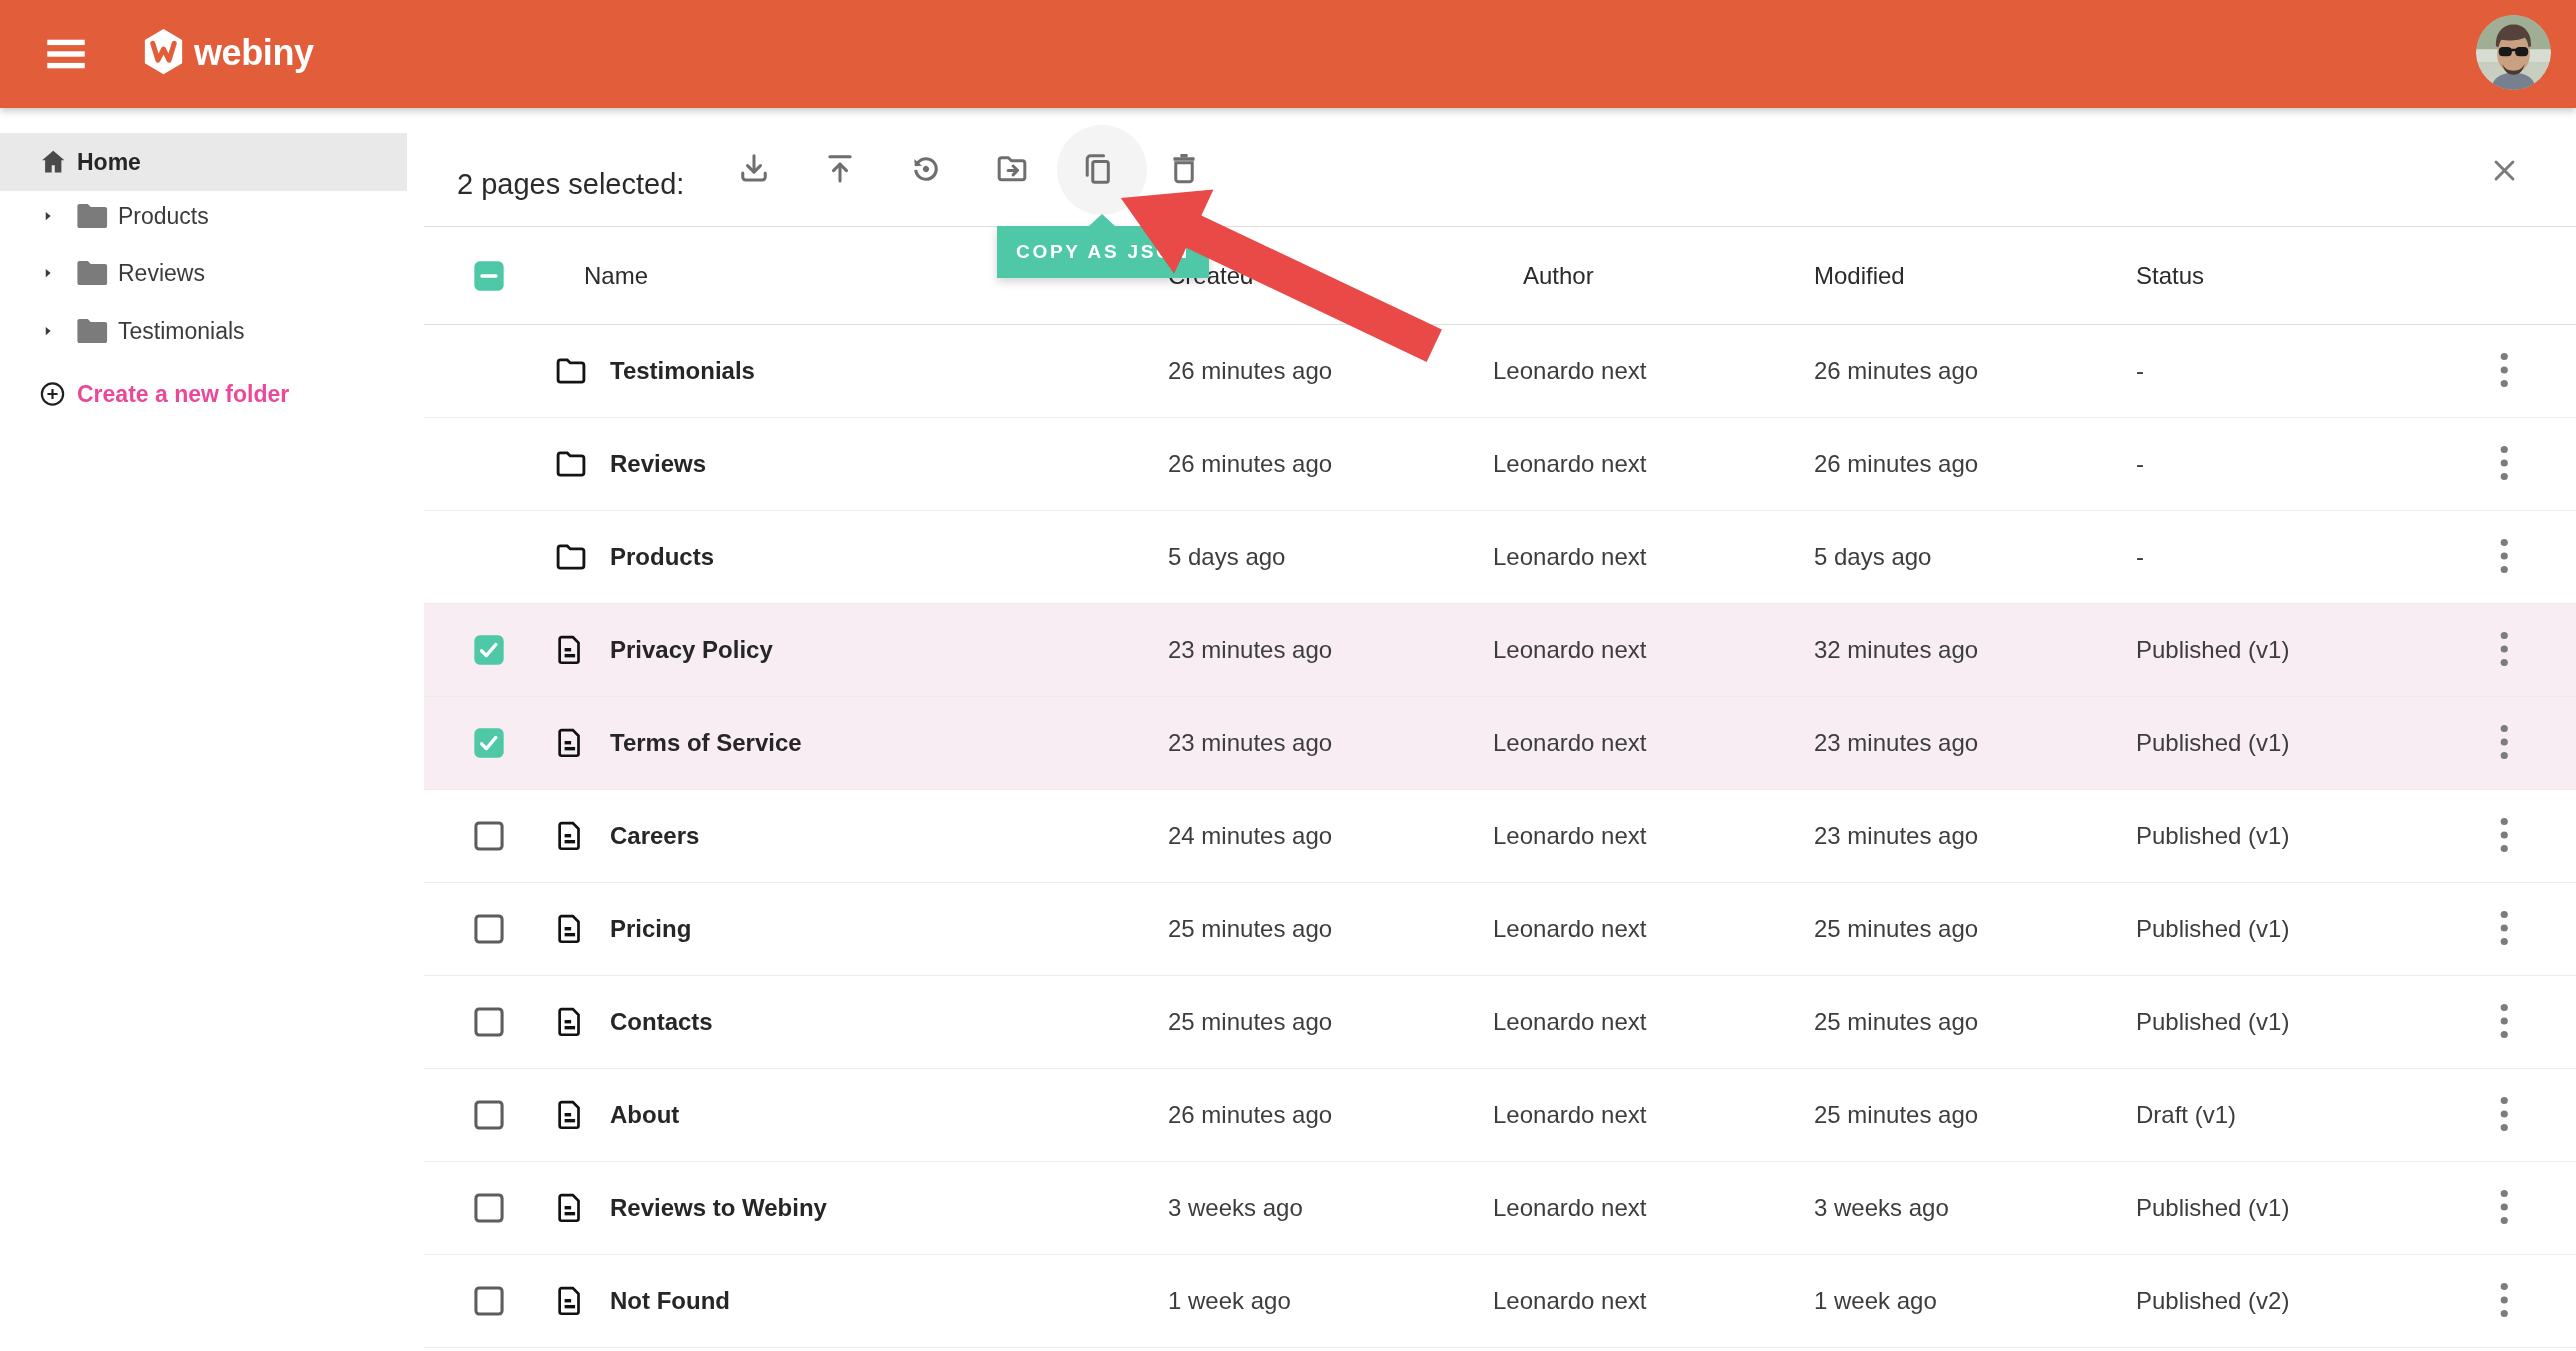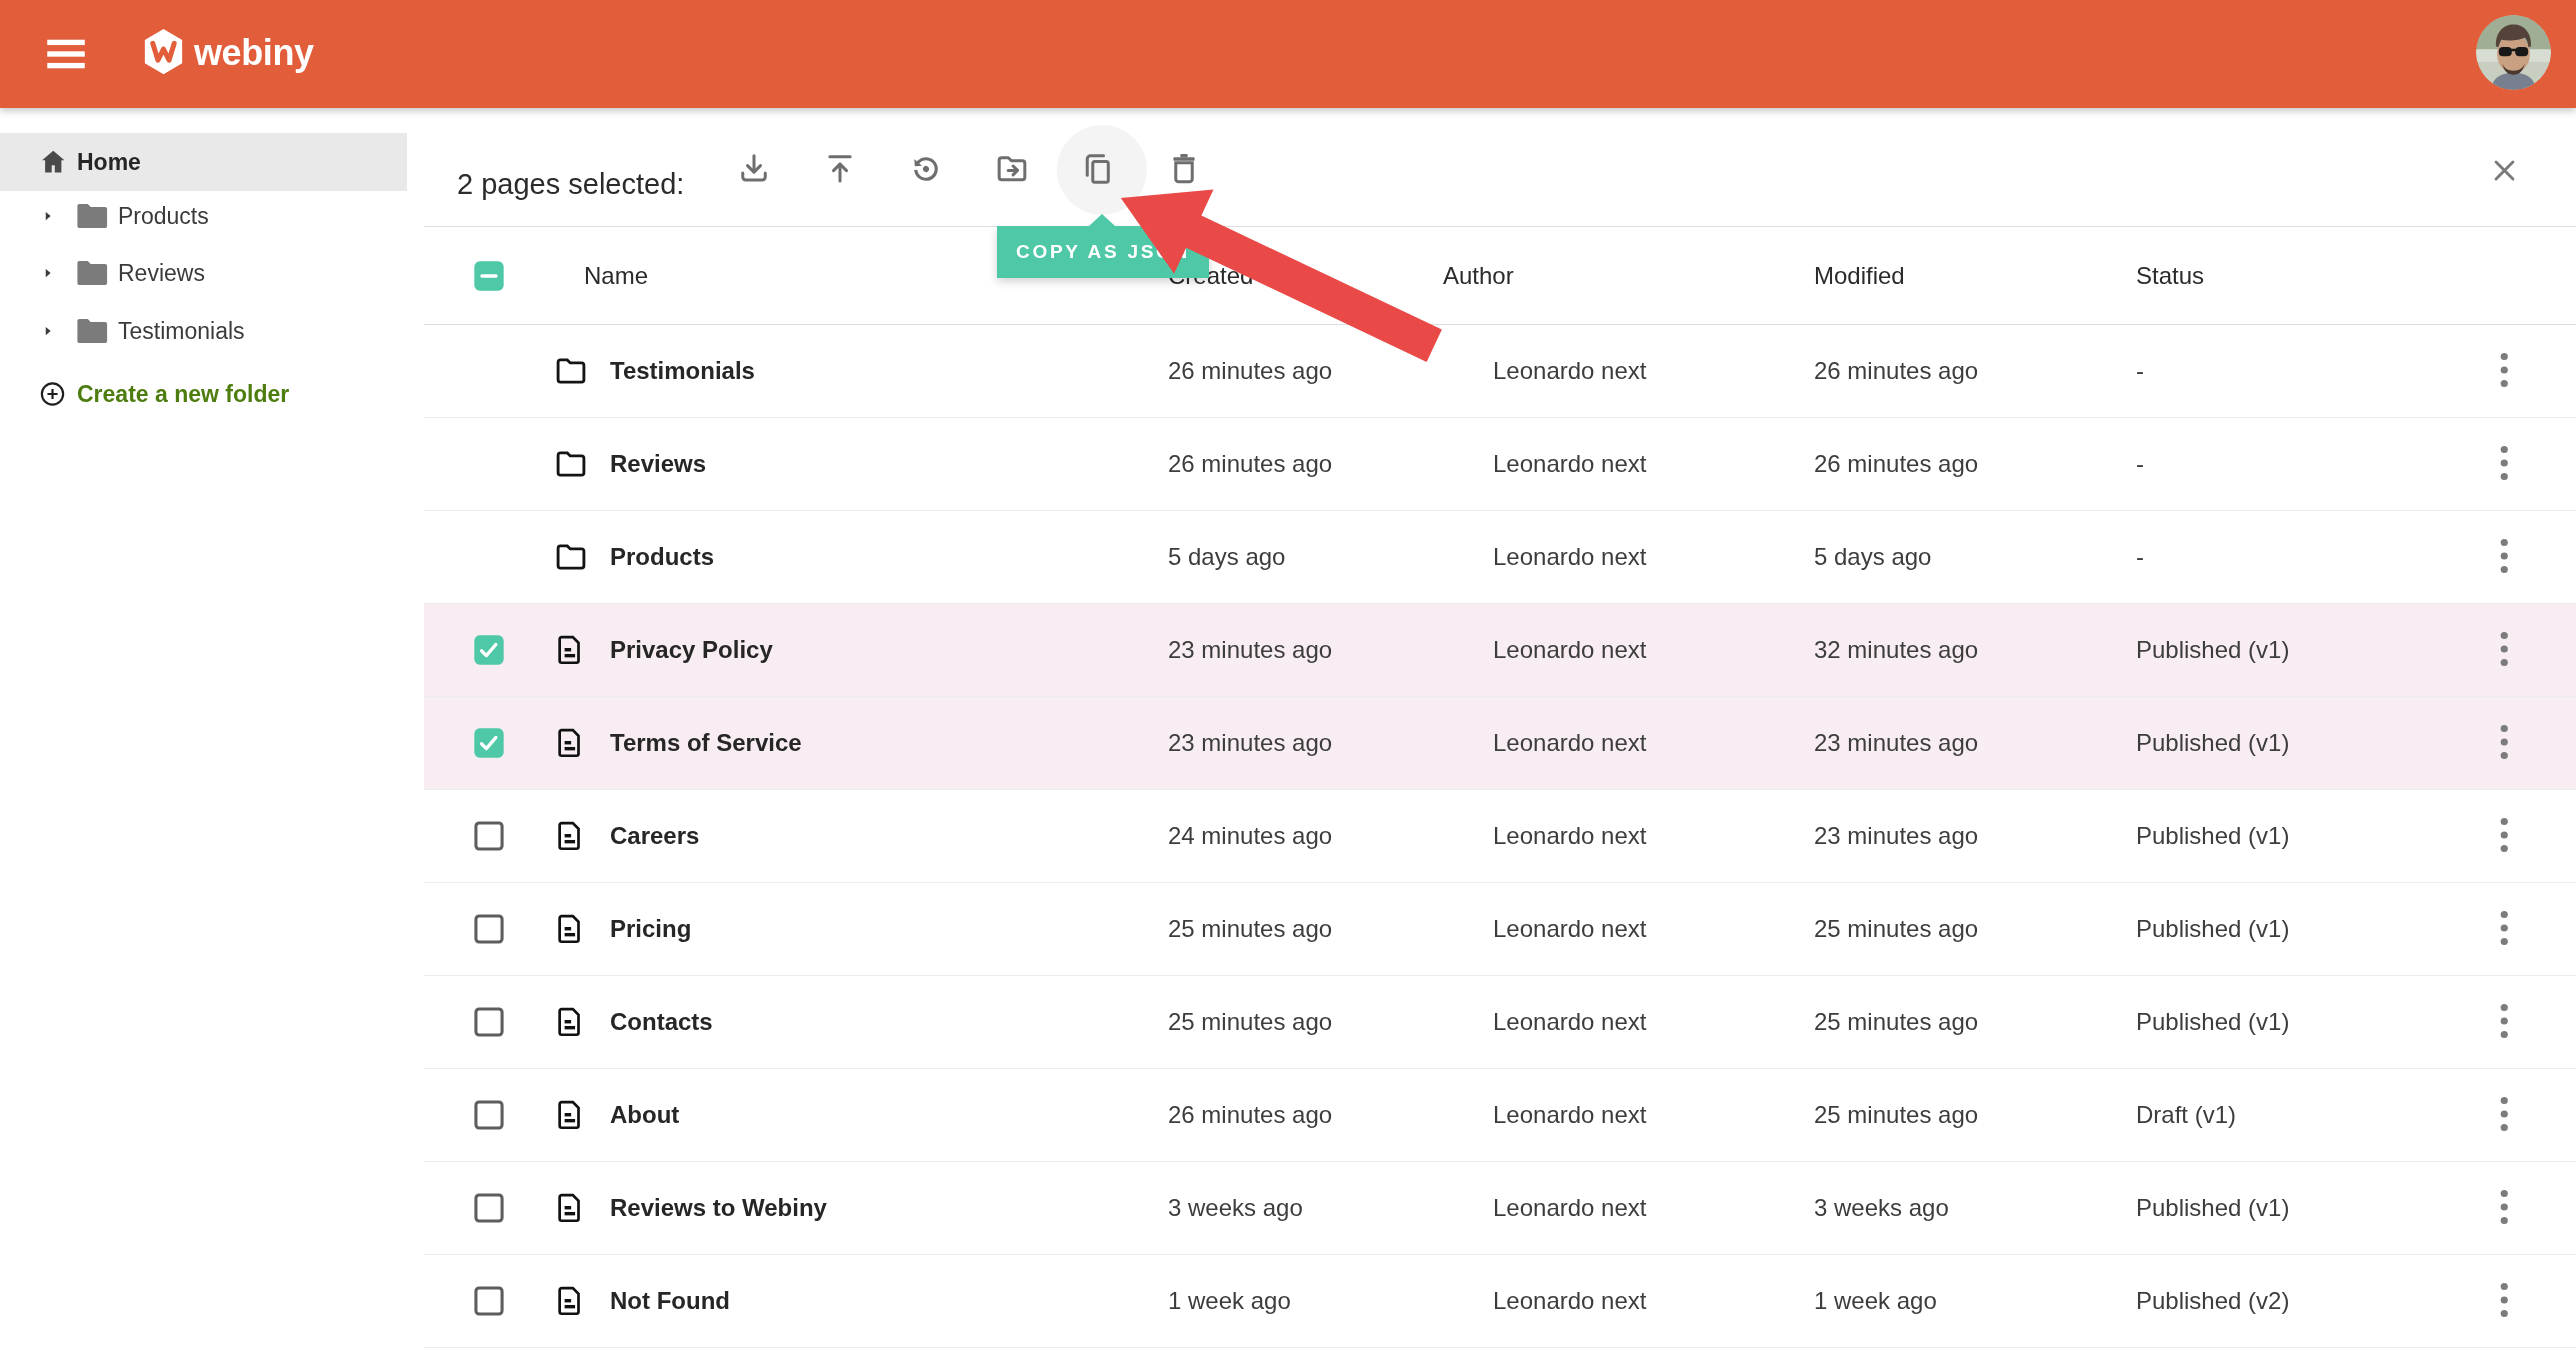--- a/index.html
+++ b/index.html
@@ -23,21 +23,21 @@
   .sidebar{position:absolute;left:0;top:108px;width:440px;height:1244px;background:#fff;border-right:1.8px solid var(--line);}
   .side-home{position:absolute;left:0;top:25px;width:407px;height:58px;background:#e9e9e9;cursor:pointer;}
   .side-home .hicon{position:absolute;left:38px;top:50%;transform:translateY(-50%);width:30.5px;height:30.5px;}
   .side-home .hlabel{position:absolute;left:77px;top:50%;transform:translateY(-50%);font-size:23px;font-weight:bold;color:#262626;}
   .side-item{position:absolute;left:0;width:407px;height:57px;cursor:pointer;}
   .side-item .caret{position:absolute;left:39px;top:50%;transform:translateY(-50%);width:18px;height:18px;}
   .side-item .ficon{position:absolute;left:75px;top:50%;transform:translateY(-50%);width:36px;height:30.5px;}
   .side-item .flabel{position:absolute;left:118px;top:50%;transform:translateY(-50%);font-size:23px;color:#3b3b3b;}
   .create-folder{position:absolute;left:0;top:262px;width:407px;height:48px;background:none;border:none;cursor:pointer;text-align:left;}
   .create-folder .picon{position:absolute;left:38px;top:50%;transform:translateY(-50%);width:29px;height:29px;}
-  .create-folder .clabel{position:absolute;left:77px;top:50%;transform:translateY(-50%);font-size:23px;font-weight:bold;color:#4d7c0f;white-space:nowrap;}
+  .create-folder .clabel{position:absolute;left:77px;top:50%;transform:translateY(-50%);font-size:23px;font-weight:bold;color:#ec4899;white-space:nowrap;}
 
   
   .main{position:absolute;left:424px;top:108px;width:2152px;height:1244px;background:#fff;}
 
   .actionbar{position:absolute;left:0;top:0;width:2152px;height:119px;border-bottom:1.8px solid #dedede;background:#fff;}
   .sel-text{position:absolute;left:33px;top:50%;transform:translateY(-50%);font-size:29px;color:#2b2b2b;margin-top:17px;}
   .hl-circle{position:absolute;left:633px;top:17px;width:90px;height:90px;border-radius:50%;background:#f4f4f4;}
   .tb-actions{position:absolute;left:305px;top:37px;display:flex;gap:36px;}
   .tb-btn{width:50px;height:50px;border:none;background:none;cursor:pointer;display:flex;align-items:center;justify-content:center;position:relative;}
   .close-btn{position:absolute;right:47px;top:37px;width:50px;height:50px;border:none;background:none;cursor:pointer;display:flex;align-items:center;justify-content:center;}
@@ -232,21 +232,21 @@
           </span>
           <span class="hcol" style="left: 744px;">
             <span>Created</span>
             <span style="display:flex;align-items:center;">
               <svg width="23" height="23" viewBox="0 0 24 24" fill="none" stroke="#2b2b2b" stroke-width="1.9" stroke-linecap="round" stroke-linejoin="round">
                 <path d="M12 4.5v14"></path>
                 <path d="M6.8 13.3 12 18.5l5.2-5.2"></path>
               </svg>
             </span>
           </span>
-          <span class="hcol" style="left: 1019px;">
+          <span class="hcol" style="left: 1099px;">
             <span>Author</span>
           </span>
           <span class="hcol" style="left: 1390px;">
             <span>Modified</span>
           </span>
           <span class="hcol" style="left: 1712px;">
             <span>Status</span>
           </span>
         </div>
     </div>

